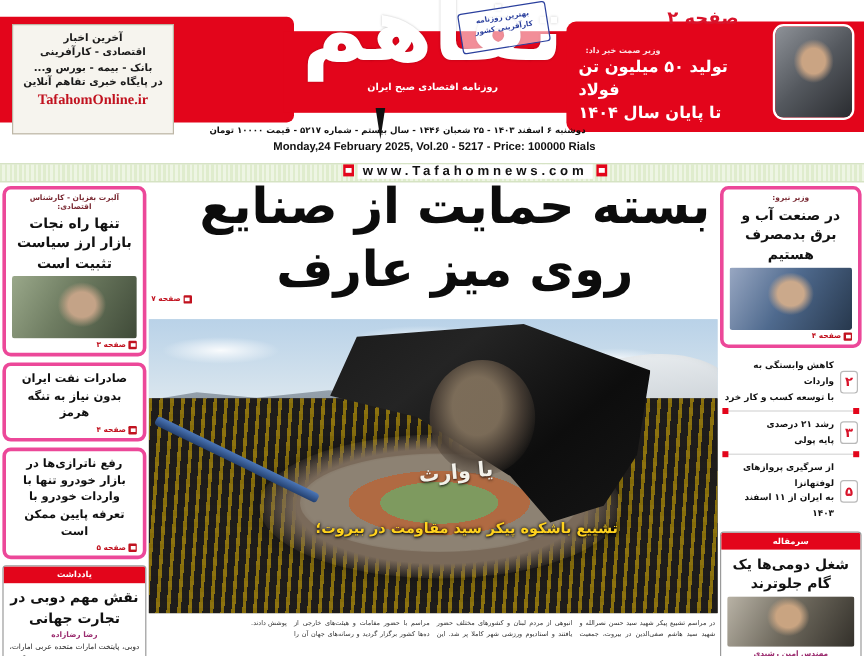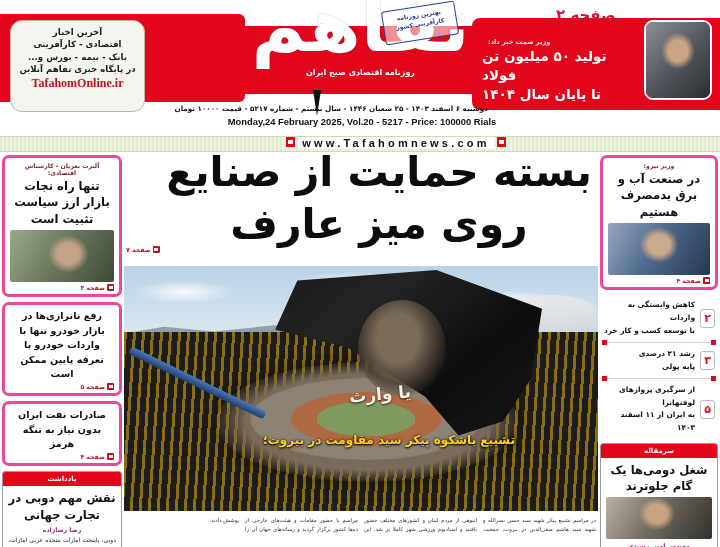--- a/index.html
+++ b/index.html
@@ -39,21 +39,21 @@
     width: 248px; height: 68px;
     background: #e3051b;
   }
 
   
   .promo-card {
     position: absolute; left: 10px; top: 20px;
     width: 135px; height: 92px;
     background: #f6f4ee;
     border: 1px solid #bdb6a6;
-    border-radius: 12px;
+    border-radius: 0;
     padding: 5px 6px 3px;
     text-align: center;
     color: #1b1b1b;
     direction: rtl;
   }
   .promo-line {
     font-size: 8.6px;
     line-height: 1.45;
     font-weight: 700;
     letter-spacing: -0.2px;
@@ -484,32 +484,32 @@
       <div class="side-photo">
           <div class="pf1"></div>
         </div>
       <div class="pagetag">
         <span class="sq"></span>
         <span>صفحه ۳</span>
       </div>
     </div>
 
     <div class="side-box">
+      <div class="side-head sm">صادرات نفت ایران بدون نیاز به تنگه هرمز</div>
+      <div class="pagetag">
+        <span class="sq"></span>
+        <span>صفحه ۴</span>
+      </div>
+    </div>
+
+    <div class="side-box">
       <div class="side-head sm">رفع ناترازی‌ها در بازار خودرو تنها با واردات خودرو با تعرفه پایین ممکن است</div>
       <div class="pagetag">
         <span class="sq"></span>
         <span>صفحه ۵</span>
-      </div>
-    </div>
-
-    <div class="side-box">
-      <div class="side-head sm">صادرات نفت ایران بدون نیاز به تنگه هرمز</div>
-      <div class="pagetag">
-        <span class="sq"></span>
-        <span>صفحه ۴</span>
       </div>
     </div>
 
     <div class="redhdr-box">
       <div class="redhdr">یادداشت</div>
       <div class="redhdr-body">
         <div class="side-head">نقش مهم دوبی در تجارت جهانی</div>
         <div class="byline">رضا رضازاده</div>
         <div class="bodytext">دوبی، پایتخت امارات متحده عربی امارات، به نظر می‌رسد که در یک بیابان بی آب و علف قرار گرفته، اما این شهر در یک دوران کوتاه مدت، از یک روستای کوچک به یک مرکز پیشرو اقتصادی و فناوری بدل شده است. این پیشرفت</div>
       </div>

